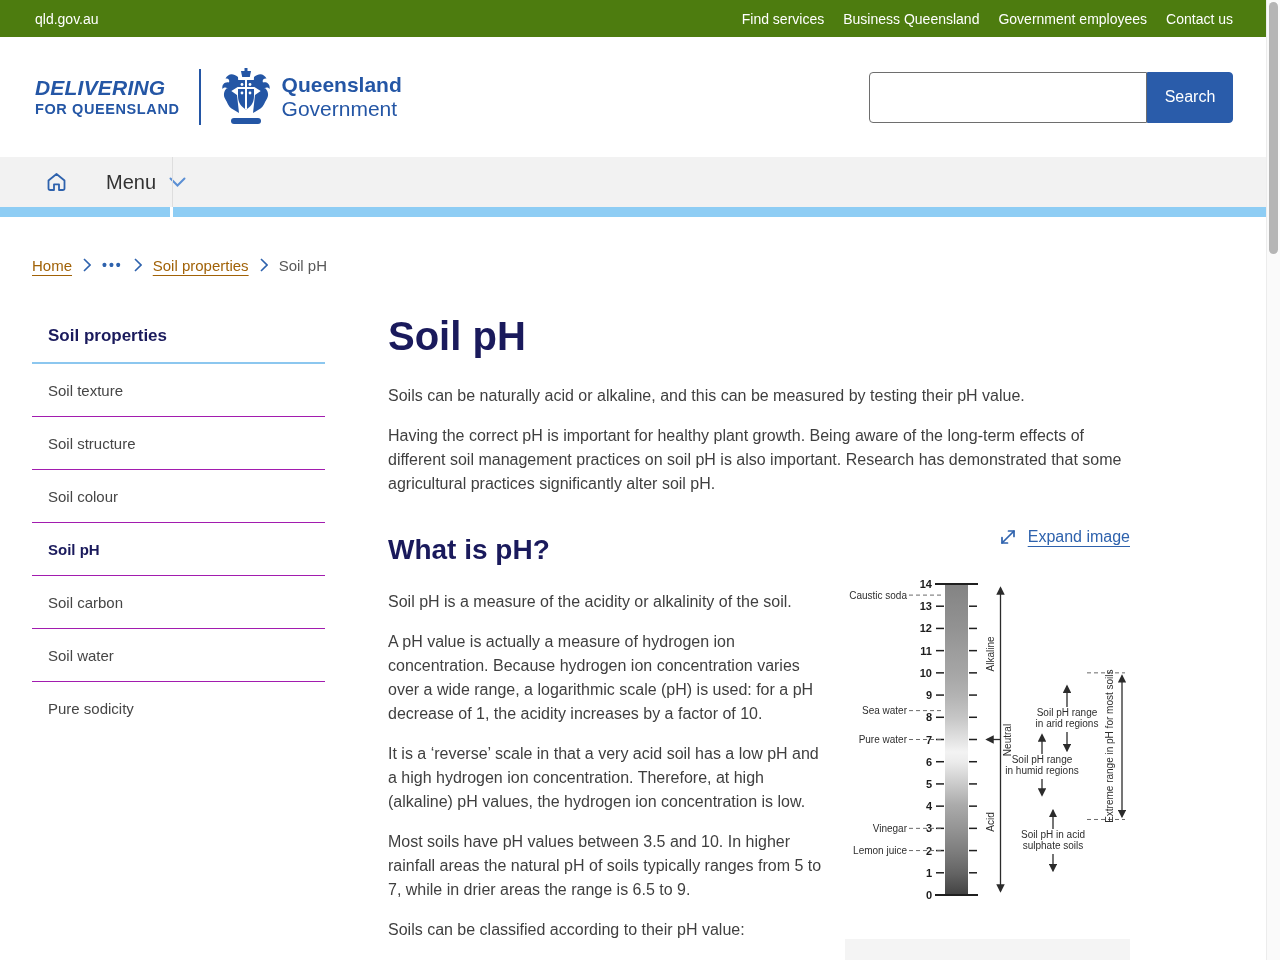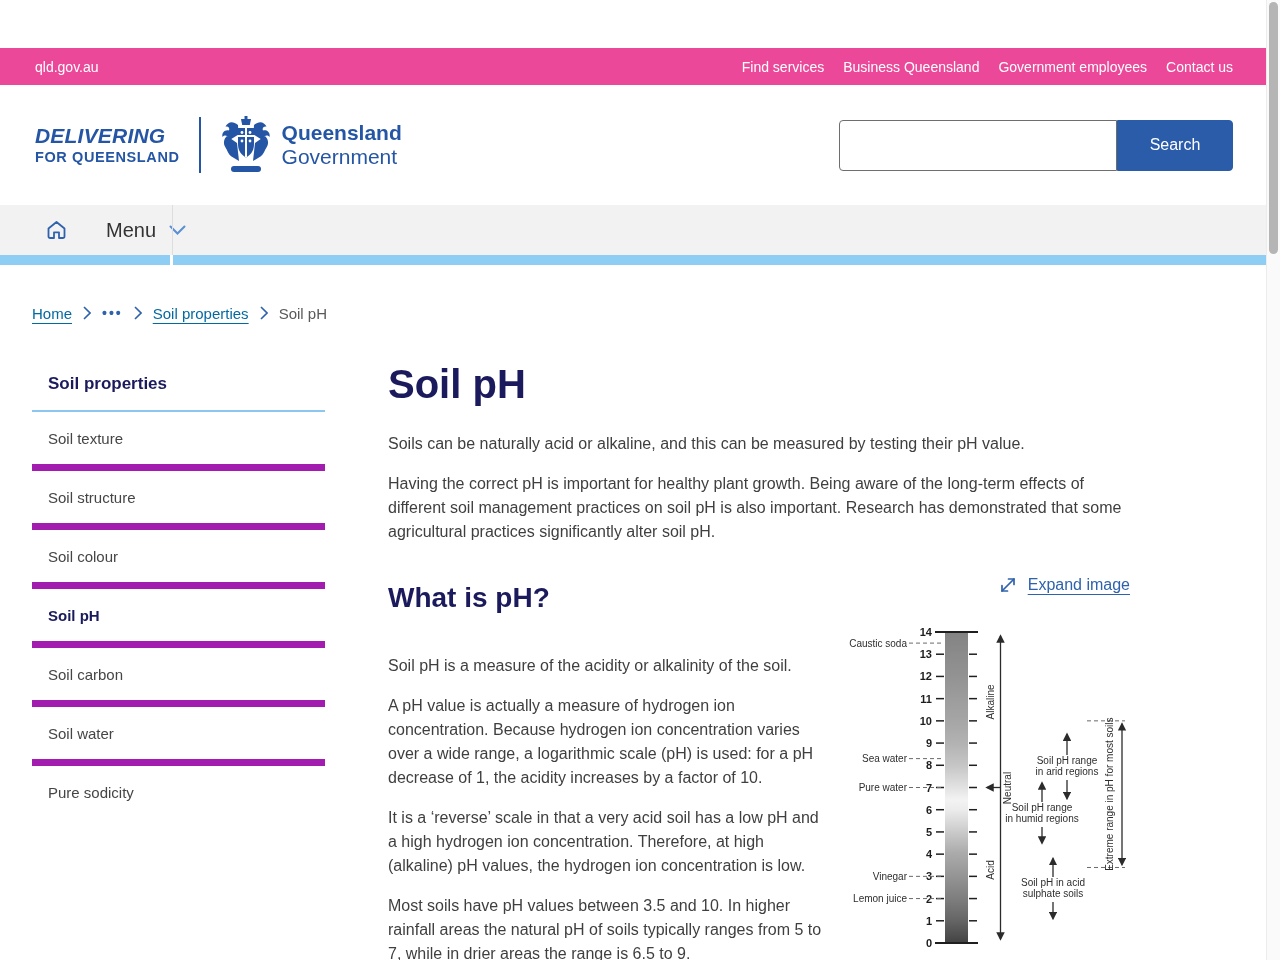--- a/index.html
+++ b/index.html
@@ -2,77 +2,77 @@
 <html><head>
 <meta charset="utf-8">
 <style>
   * { margin:0; padding:0; box-sizing:border-box; }
   html,body { width:1280px; height:960px; overflow:hidden; background:#fff;
     font-family:"Liberation Sans", sans-serif; }
   a { text-decoration:none; color:inherit; }
   .clickable { cursor:pointer; }
 
   
-  .top-bar { height:37px; background:#ec4899; color:#fff; display:flex;
+  .top-bar { height:37px; background:#4d7c0f; color:#fff; display:flex;
     align-items:center; justify-content:space-between; padding:0 47px 0 35px;
-    font-size:14px;margin-top:48px; }
+    font-size:14px; }
   .top-bar-links { display:flex; gap:19px; }
   .top-bar a { color:#fff; }
 
   
   .site-header { height:120px; display:flex; align-items:center;
     justify-content:space-between; padding:0 47px 0 35px; background:#fff;gap:40px; }
   .logo-block { display:flex; align-items:center; }
   .campaign-logo { color:#2456a5; line-height:1.1; }
   .campaign-line1 { font-size:21px; font-weight:bold; font-style:italic; letter-spacing:0.2px; }
   .campaign-line2 { font-size:14.5px; font-weight:600; letter-spacing:0.6px; margin-top:3px; }
   .logo-divider { width:2px; height:56px; background:#2456a5; margin:0 19px; }
   .crest { margin-right:10px; }
   .gov-logo { color:#2456a5; line-height:24px; font-size:21px; }
   .gov-line1 { font-weight:bold; }
   .search-area { display:flex; align-items:center; }
   .search-input { width:278px; height:51px; border:1px solid #6e6e6e;
     border-radius:4px 0 0 4px; font-size:16px; padding:0 12px; outline:none; }
-  .search-button { width:116px; height:51px; background:#2a5caa; color:#fff;
+  .search-button { width:86px; height:51px; background:#2a5caa; color:#fff;
     border:1px solid #2a5caa; border-radius:0 4px 4px 0; font-size:16px;
     font-family:"Liberation Sans",sans-serif; }
 
   
   .menu-bar { height:50px; background:#f2f2f2; display:flex; align-items:center;
     position:relative; }
   .home-btn { margin-left:44px; display:flex; align-items:center; }
   .menu-btn { margin-left:37px; display:flex; align-items:center; gap:13px; }
   .menu-label { font-size:20px; color:#333; }
   .menu-divider { position:absolute; left:172px; top:0; width:1px; height:50px;
     background:#dedede; }
   .blue-strip { height:10px; background:#8ecdf4; position:relative; }
   .blue-strip .strip-gap { position:absolute; left:170px; top:0; width:3px;
     height:10px; background:#fff; }
 
   
   .breadcrumb { margin:33px 0 0 32px; display:flex; align-items:center; gap:11px;
     font-size:15px; height:30px; }
-  .crumb-link { color:#0369a1; text-decoration:underline; text-underline-offset:4px; }
+  .crumb-link { color:#a16207; text-decoration:underline; text-underline-offset:4px; }
   .crumb-ellipsis { color:#2e62ad; font-weight:bold; letter-spacing:2px; font-size:14px; }
   .crumb-current { color:#595959; }
 
   
   .content { display:flex; margin-top:24px; }
   .sidebar { width:293px; margin-left:32px; flex:none; }
   .sidebar-heading { font-size:17px; font-weight:bold; color:#1a1a5c;
     padding:22px 16px 16px 16px; }
   .sidebar-underline { height:2px; background:#8cc7ef; }
   .side-item { display:block; padding:18px 16px 17px 16px; font-size:15px;
-    color:#454545; border-bottom:7px solid #a21caf; }
+    color:#454545; border-bottom:1px solid #a21caf; }
   .side-item:last-child { border-bottom:none; }
   .side-item.active { font-weight:bold; color:#1a1a5c; }
 
   .main { width:742px; margin-left:63px; }
   .main h1 { font-size:40px; color:#1a1a5c; margin:10px 0 26px 0; line-height:44px; }
-  .main h2 { font-size:28px; color:#1a1a5c; margin:38px 0 40px 0; line-height:32px; }
+  .main h2 { font-size:28px; color:#1a1a5c; margin:38px 0 24px 0; line-height:32px; }
   .main p { font-size:16px; line-height:24px; color:#3f3f3f; margin-bottom:16px; }
 
   
   .figure-block { float:right; width:285px; margin:14px 0 8px 22px; }
   .expand-link { display:flex; justify-content:flex-end; align-items:center; gap:9px;
     color:#2e62ad; font-size:16px; margin-bottom:16px; }
   .expand-link .expand-text { text-decoration:underline; text-underline-offset:4px; }
   .ph-caption { margin-top:26px; background:#f4f4f4; padding:22px 16px;
     font-size:16px; line-height:24px; color:#414141; }
 

